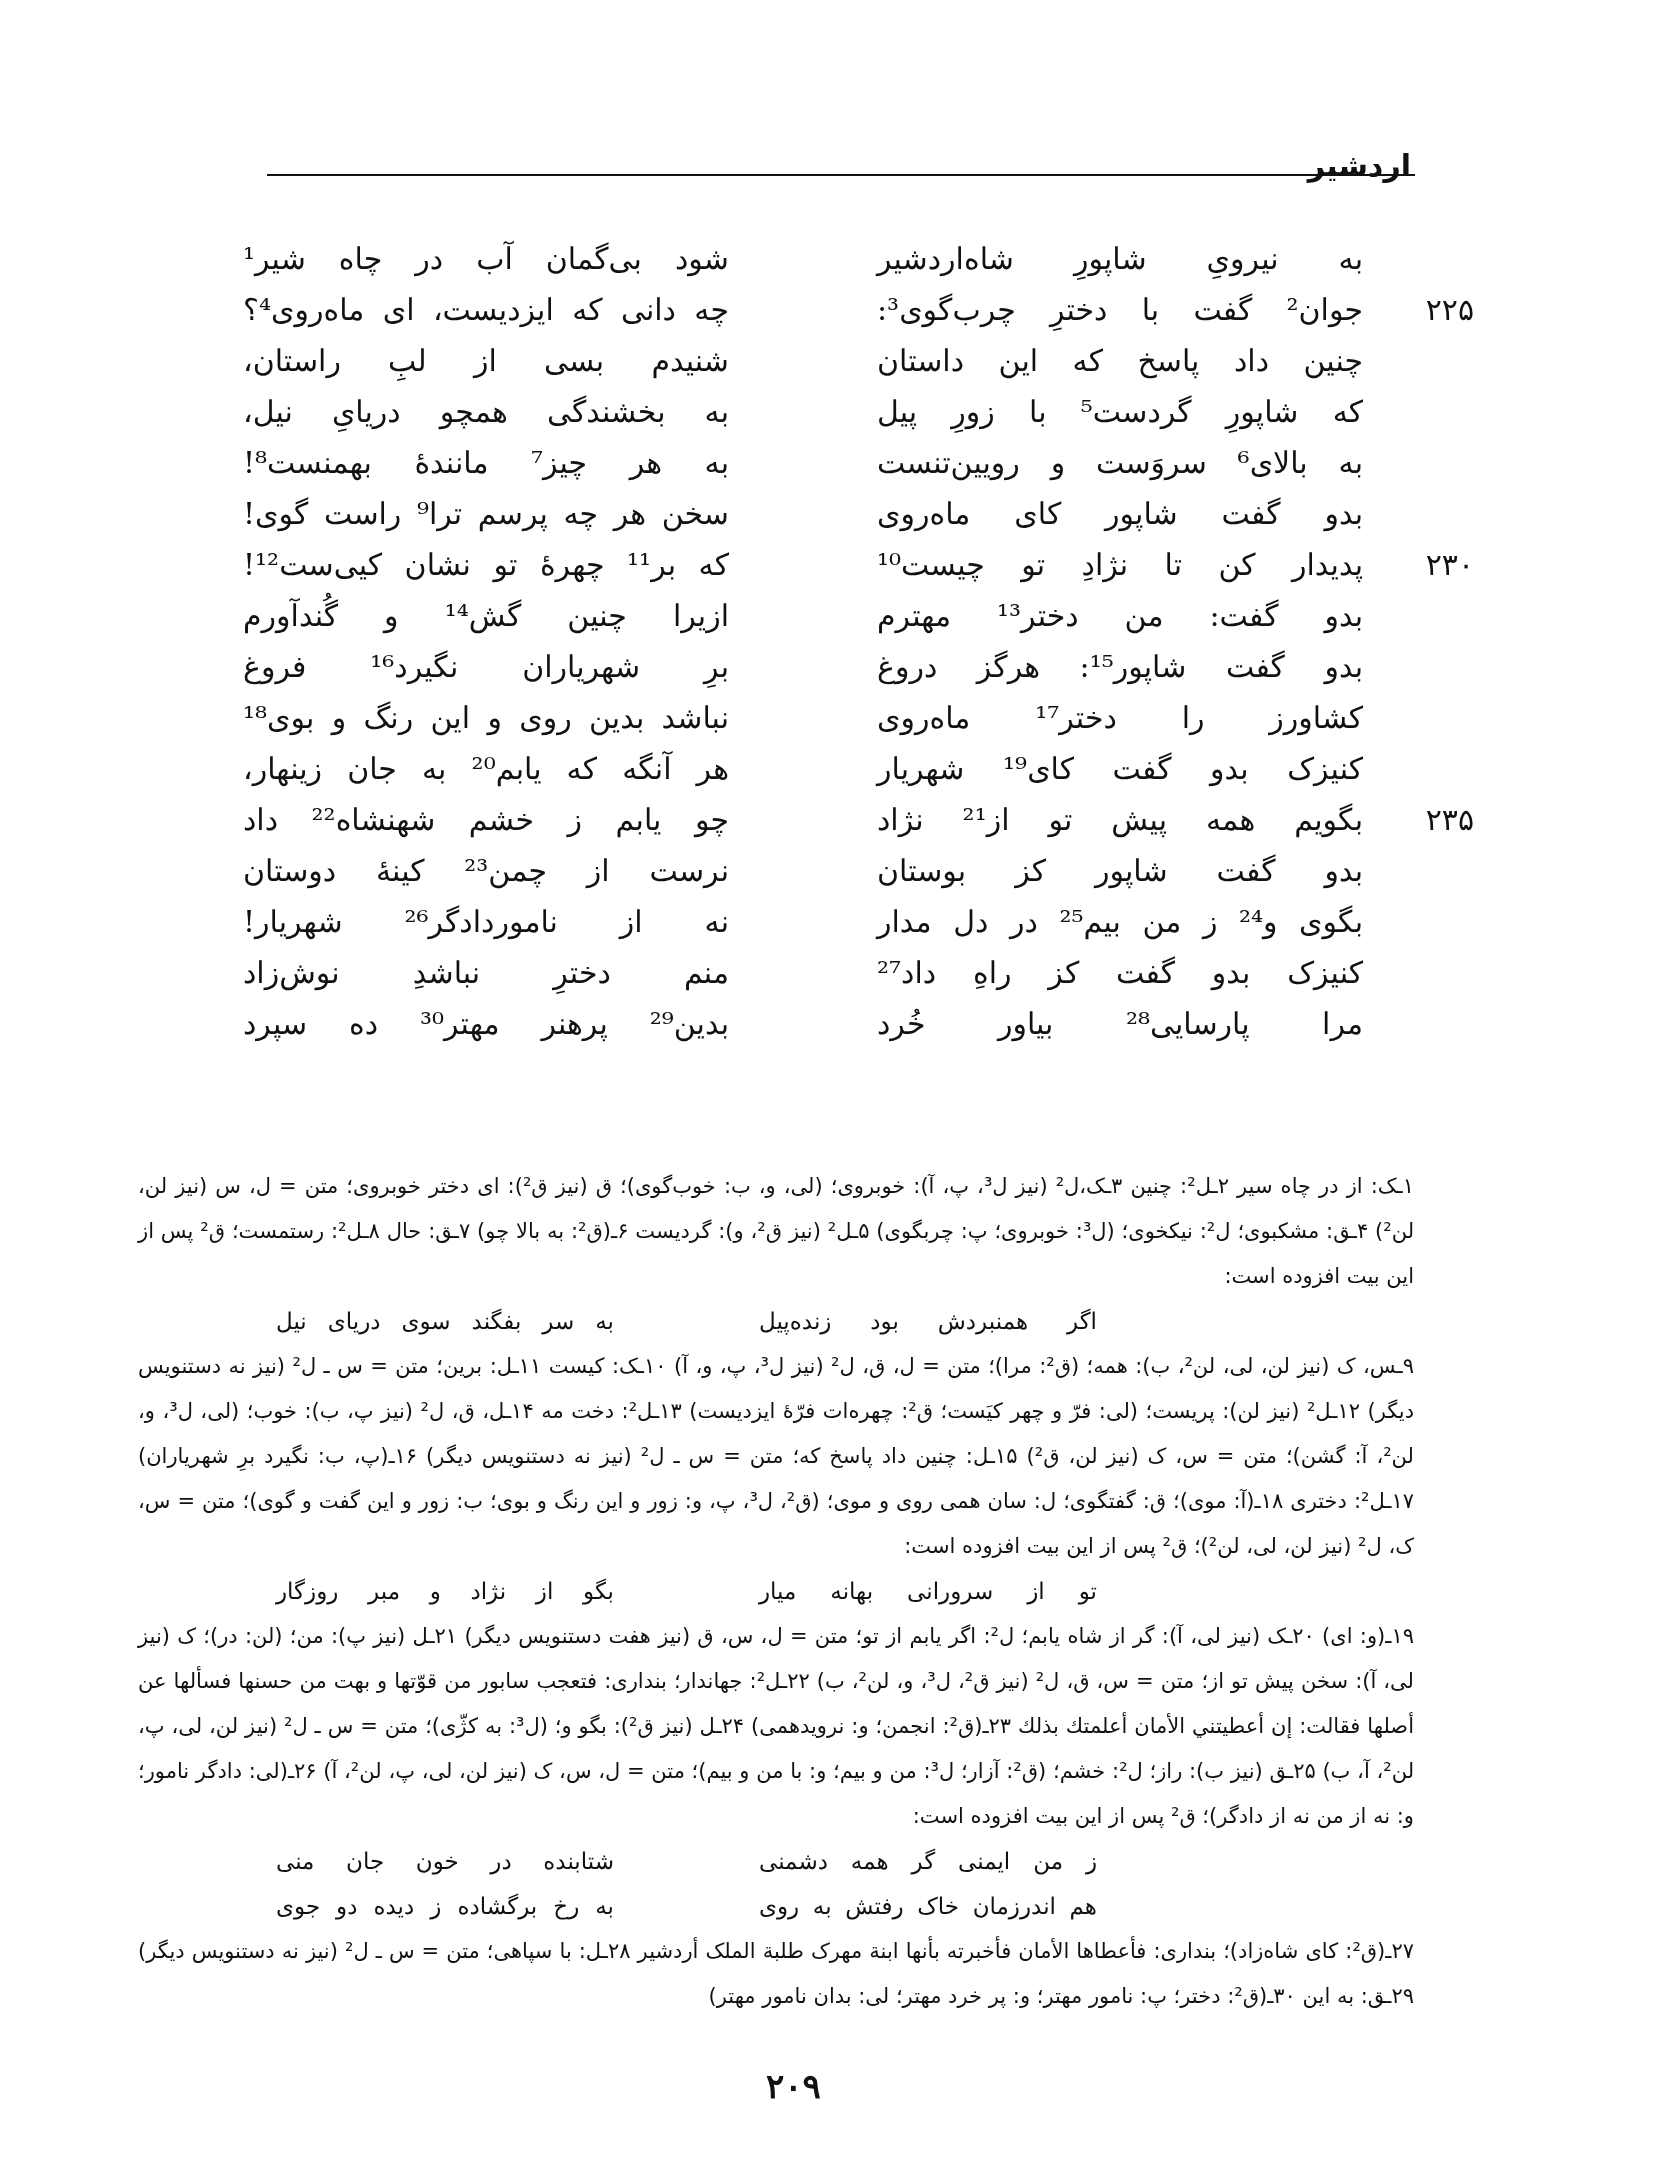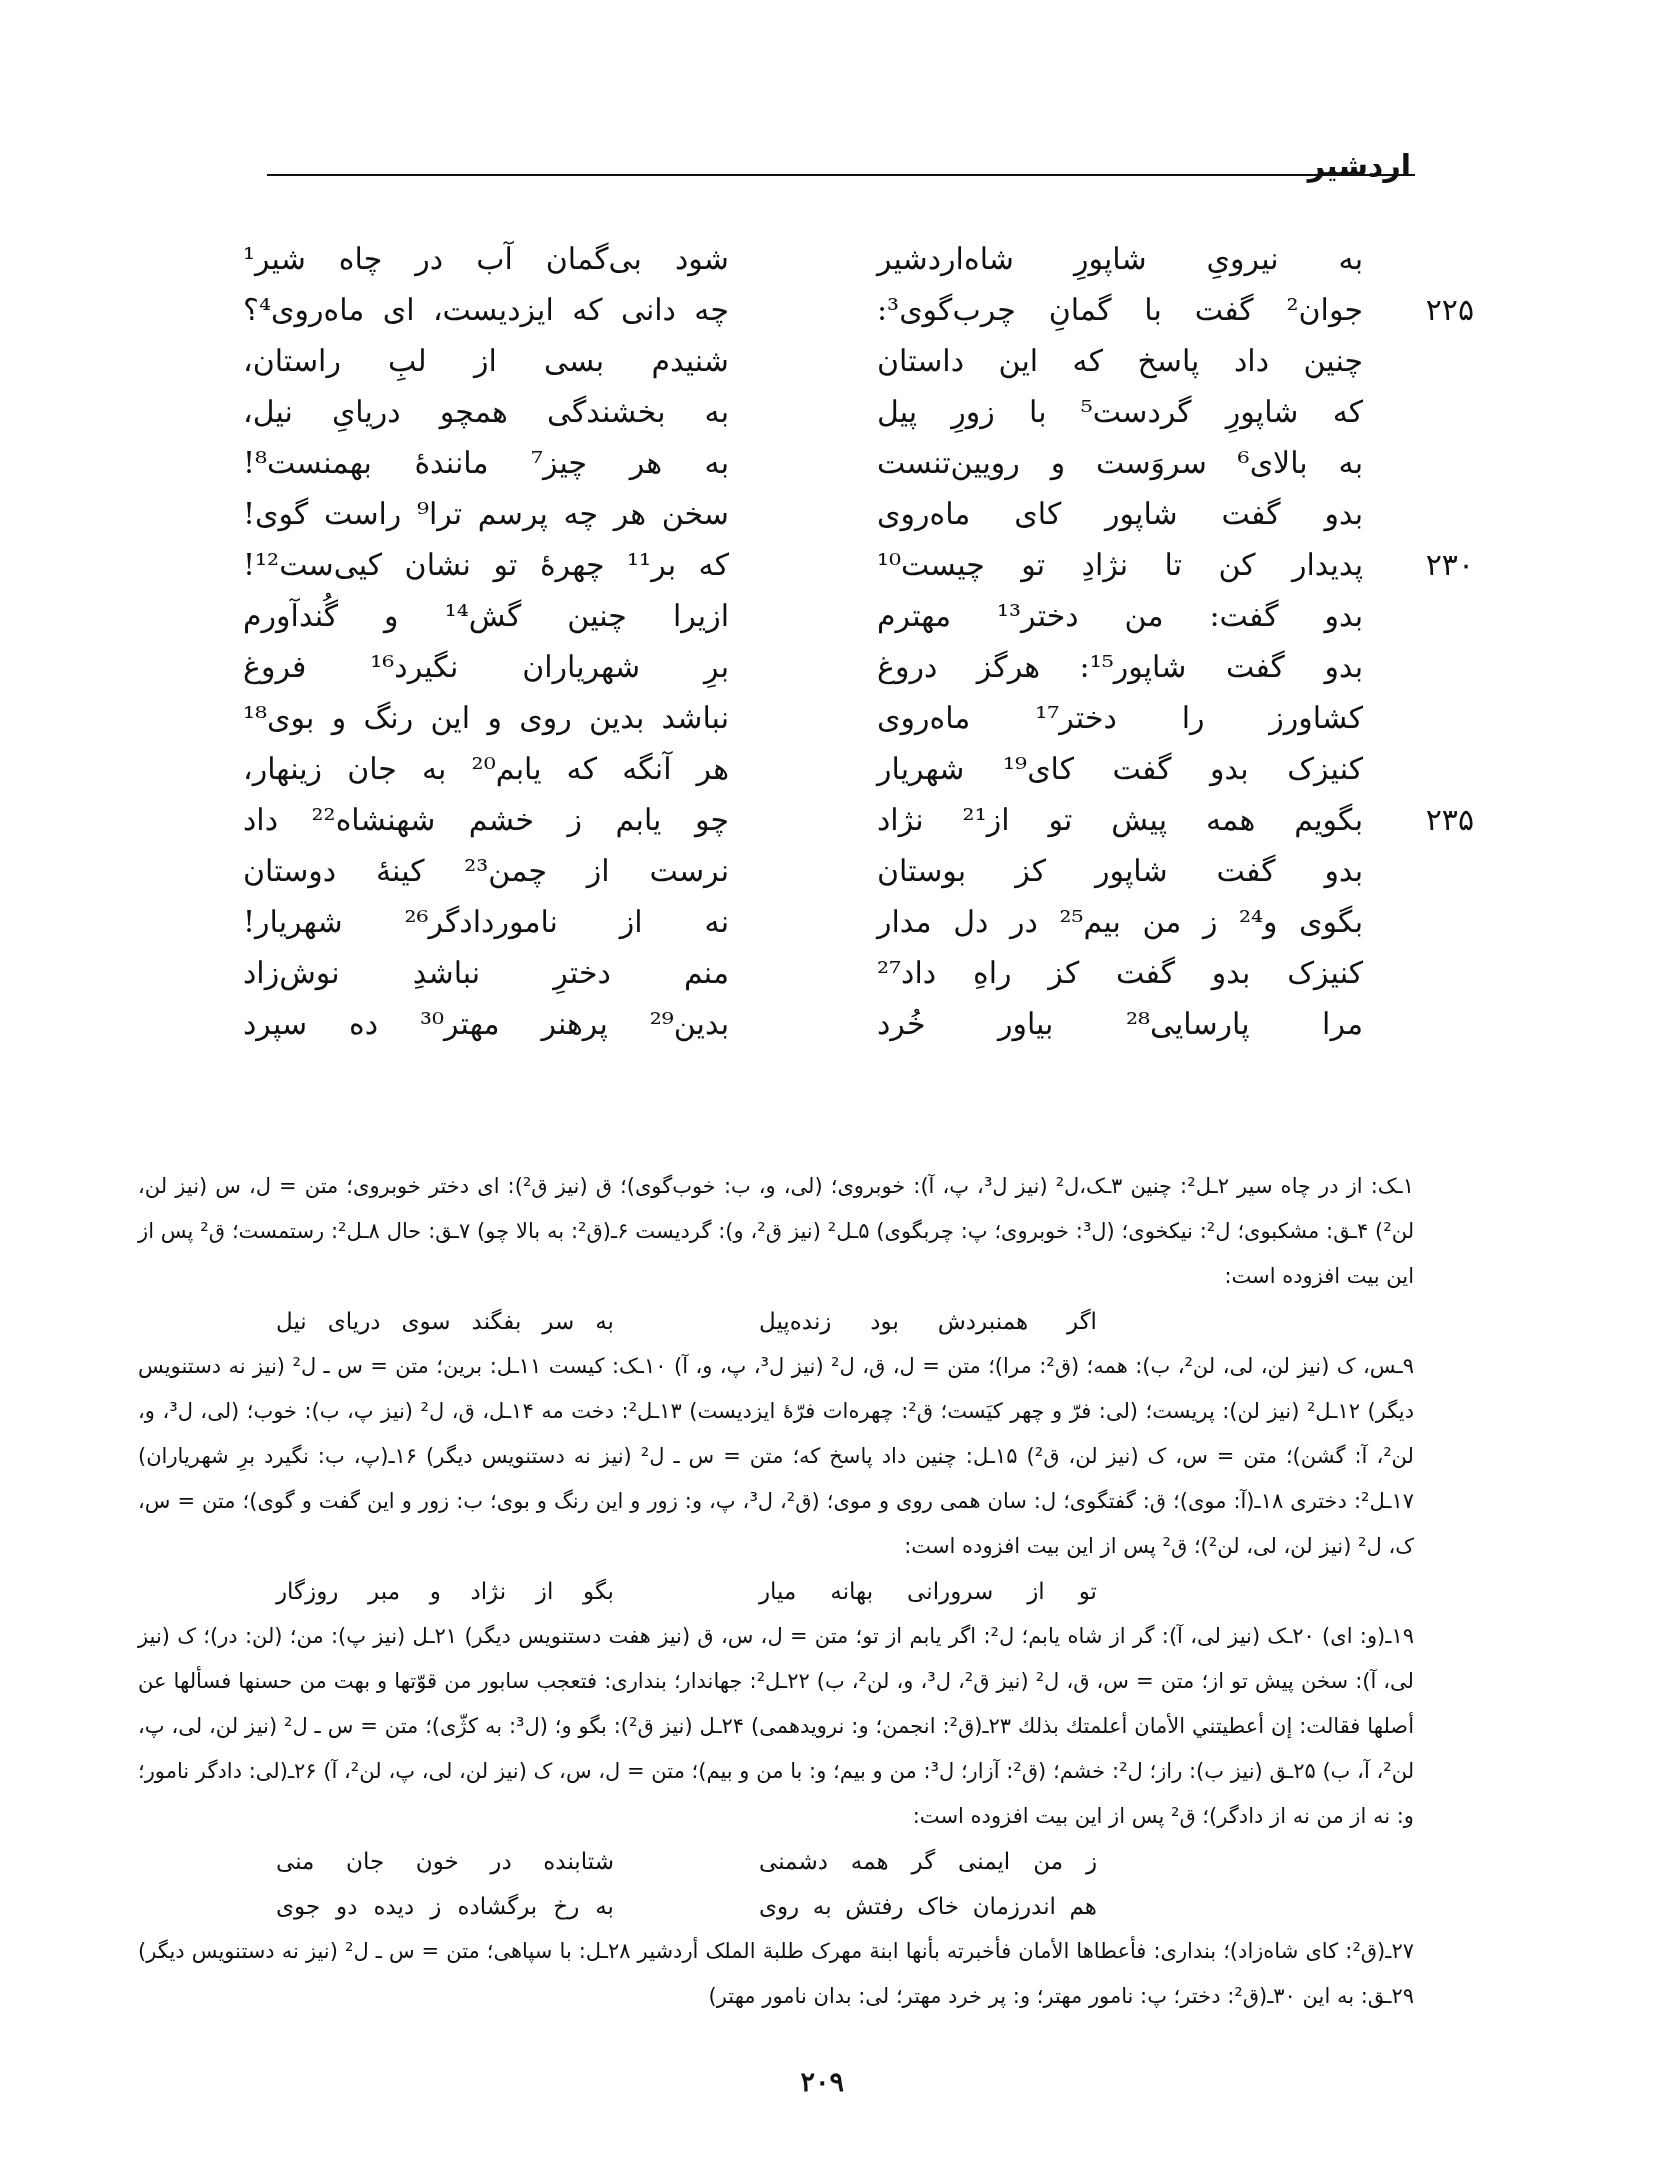--- a/index.html
+++ b/index.html
@@ -14,33 +14,33 @@
   .col.left { left:0; }
   .verse-line { height:51px; line-height:51px; font-size:30px; text-align:justify;
                 text-align-last:justify; white-space:nowrap; position:relative; }
   .verse-num { position:absolute; right:-111px; top:0; font-size:30px; }
   .notes { position:absolute; top:1164px; left:138px; width:1276px; direction:rtl;
            font-family:"DejaVu Sans", sans-serif; font-size:21px; line-height:45px; }
   .note-para { text-align:justify; }
   .couplet { display:flex; justify-content:center; gap:101px; font-family:"DejaVu Serif", serif;
              font-size:23px; line-height:45px; padding-right:223px; }
   .couplet span { display:inline-block; width:338px; text-align:justify; text-align-last:justify;margin-left:44px; }
-  .page-number { position:absolute; top:2066px; left:743px; width:101px; 
-                 font-size:27px; font-weight:bold; direction:rtl; }
+  .page-number { position:absolute; top:2066px; left:743px; width:101px; text-align:center;
+                 font-size:34px; font-weight:bold; direction:rtl; }
 </style>
 </head>
 <body>
 
 <div class="page-title">اردشیر</div>
 <div class="rule"></div>
 
 <div class="verses">
   <div class="col right" id="col-right">
       <div class="verse-line"><span>به نیرویِ شاپورِ شاه‌اردشیر</span><span class="verse-num"></span></div>
-      <div class="verse-line"><span>جوان² گفت با گمانِ چرب‌گوی³:</span><span class="verse-num">۲۲۵</span></div>
+      <div class="verse-line"><span>جوان² گفت با دخترِ چرب‌گوی³:</span><span class="verse-num">۲۲۵</span></div>
       <div class="verse-line"><span>چنین داد پاسخ که این داستان</span><span class="verse-num"></span></div>
       <div class="verse-line"><span>که شاپورِ گردست⁵ با زورِ پیل</span><span class="verse-num"></span></div>
       <div class="verse-line"><span>به بالای⁶ سروَست و رویین‌تنست</span><span class="verse-num"></span></div>
       <div class="verse-line"><span>بدو گفت شاپور کای ماه‌روی</span><span class="verse-num"></span></div>
       <div class="verse-line"><span>پدیدار کن تا نژادِ تو چیست¹⁰</span><span class="verse-num">۲۳۰</span></div>
       <div class="verse-line"><span>بدو گفت: من دختر¹³ مهترم</span><span class="verse-num"></span></div>
       <div class="verse-line"><span>بدو گفت شاپور¹⁵: هرگز دروغ</span><span class="verse-num"></span></div>
       <div class="verse-line"><span>کشاورز را دختر¹⁷ ماه‌روی</span><span class="verse-num"></span></div>
       <div class="verse-line"><span>کنیزک بدو گفت کای¹⁹ شهریار</span><span class="verse-num"></span></div>
       <div class="verse-line"><span>بگویم همه پیش تو از²¹ نژاد</span><span class="verse-num">۲۳۵</span></div>

